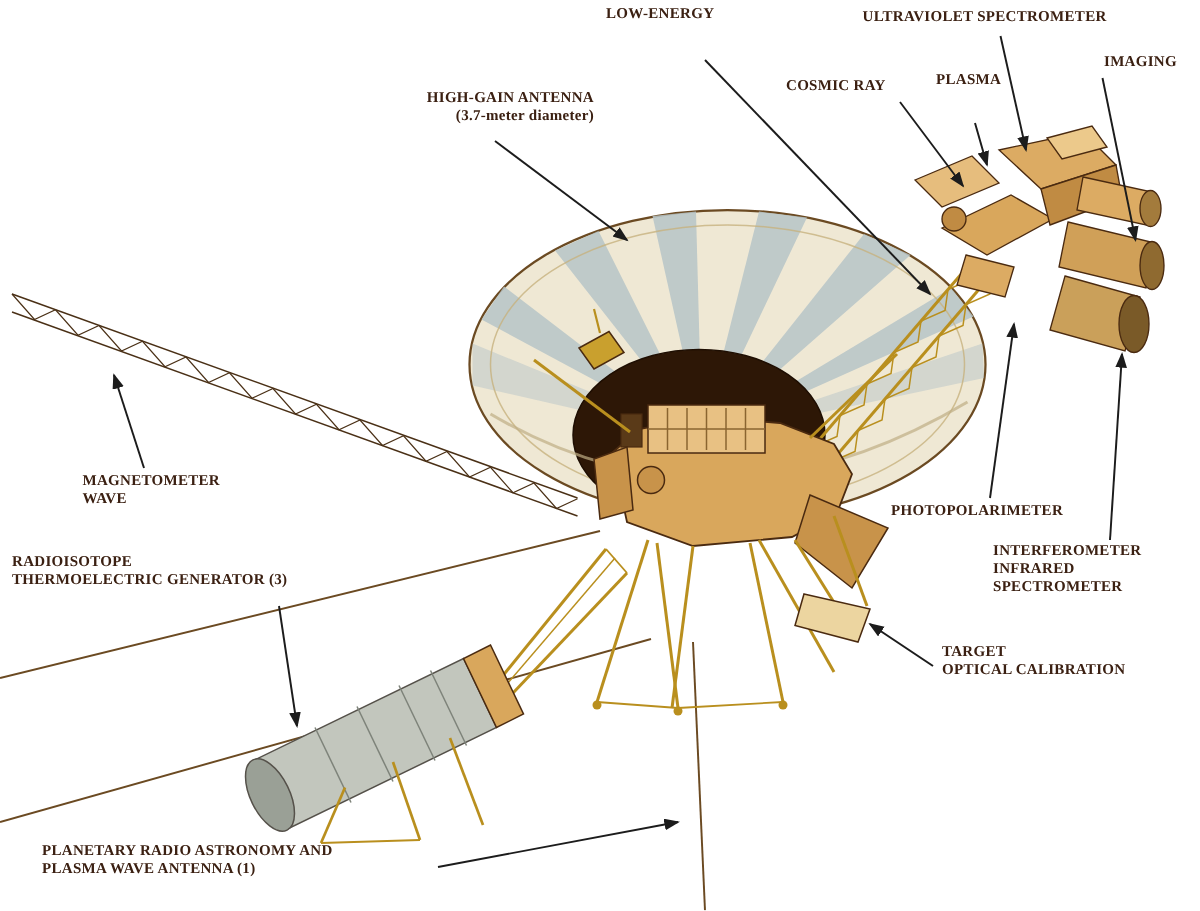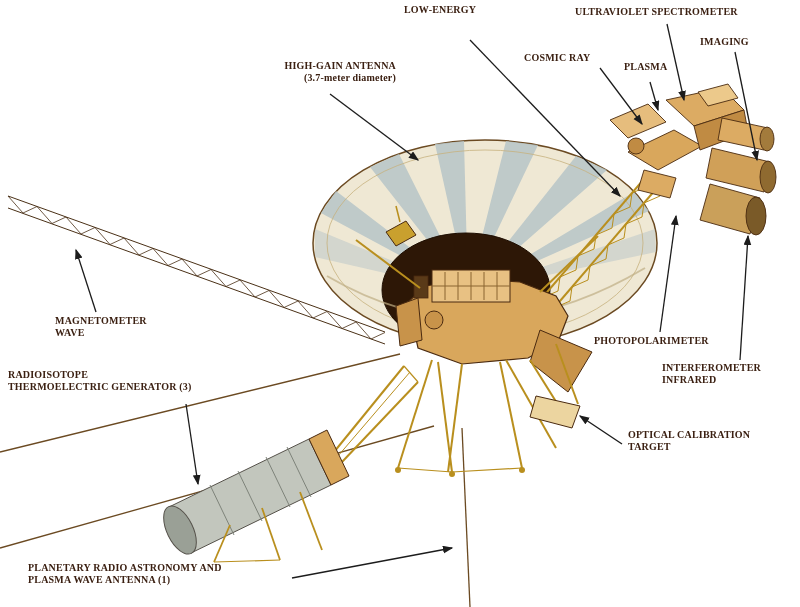--- a/index.html
+++ b/index.html
@@ -159,29 +159,29 @@
   </svg>
 
   <div class="label" style="left:404px;top:4px">
     <span>LOW-ENERGY</span>
   </div>
 
   <div class="label" style="left:575px;top:6px">
     <span>ULTRAVIOLET SPECTROMETER</span>
   </div>
 
-  <div class="label" style="left:700px;top:36px">
+  <div class="label" style="left:736px;top:36px">
     <span>IMAGING</span>
   </div>
 
   <div class="label" style="left:524px;top:52px">
     <span>COSMIC RAY</span>
   </div>
 
-  <div class="label" style="left:624px;top:61px">
+  <div class="label" style="left:624px;top:48px">
     <span>PLASMA</span>
   </div>
 
   <div class="label center" style="left:236px;top:60px;width:160px">
     <span>HIGH-GAIN ANTENNA</span>
     <span>(3.7-meter diameter)</span>
   </div>
 
   <div class="label" style="left:55px;top:315px">
     <span>MAGNETOMETER</span>
@@ -193,25 +193,26 @@
     <span>THERMOELECTRIC GENERATOR (3)</span>
   </div>
 
   <div class="label" style="left:594px;top:335px">
     <span>PHOTOPOLARIMETER</span>
   </div>
 
   <div class="label" style="left:662px;top:362px">
     <span>INTERFEROMETER</span>
     <span>INFRARED</span>
+    <span>SPECTROMETER</span>
   </div>
 
   <div class="label" style="left:628px;top:429px">
+    <span>TARGET</span>
     <span>OPTICAL CALIBRATION</span>
-    <span>TARGET</span>
   </div>
 
   <div class="label" style="left:28px;top:562px">
     <span>PLANETARY RADIO ASTRONOMY AND</span>
     <span>PLASMA WAVE ANTENNA (1)</span>
   </div>
 
 </div>
 
 </body></html>

